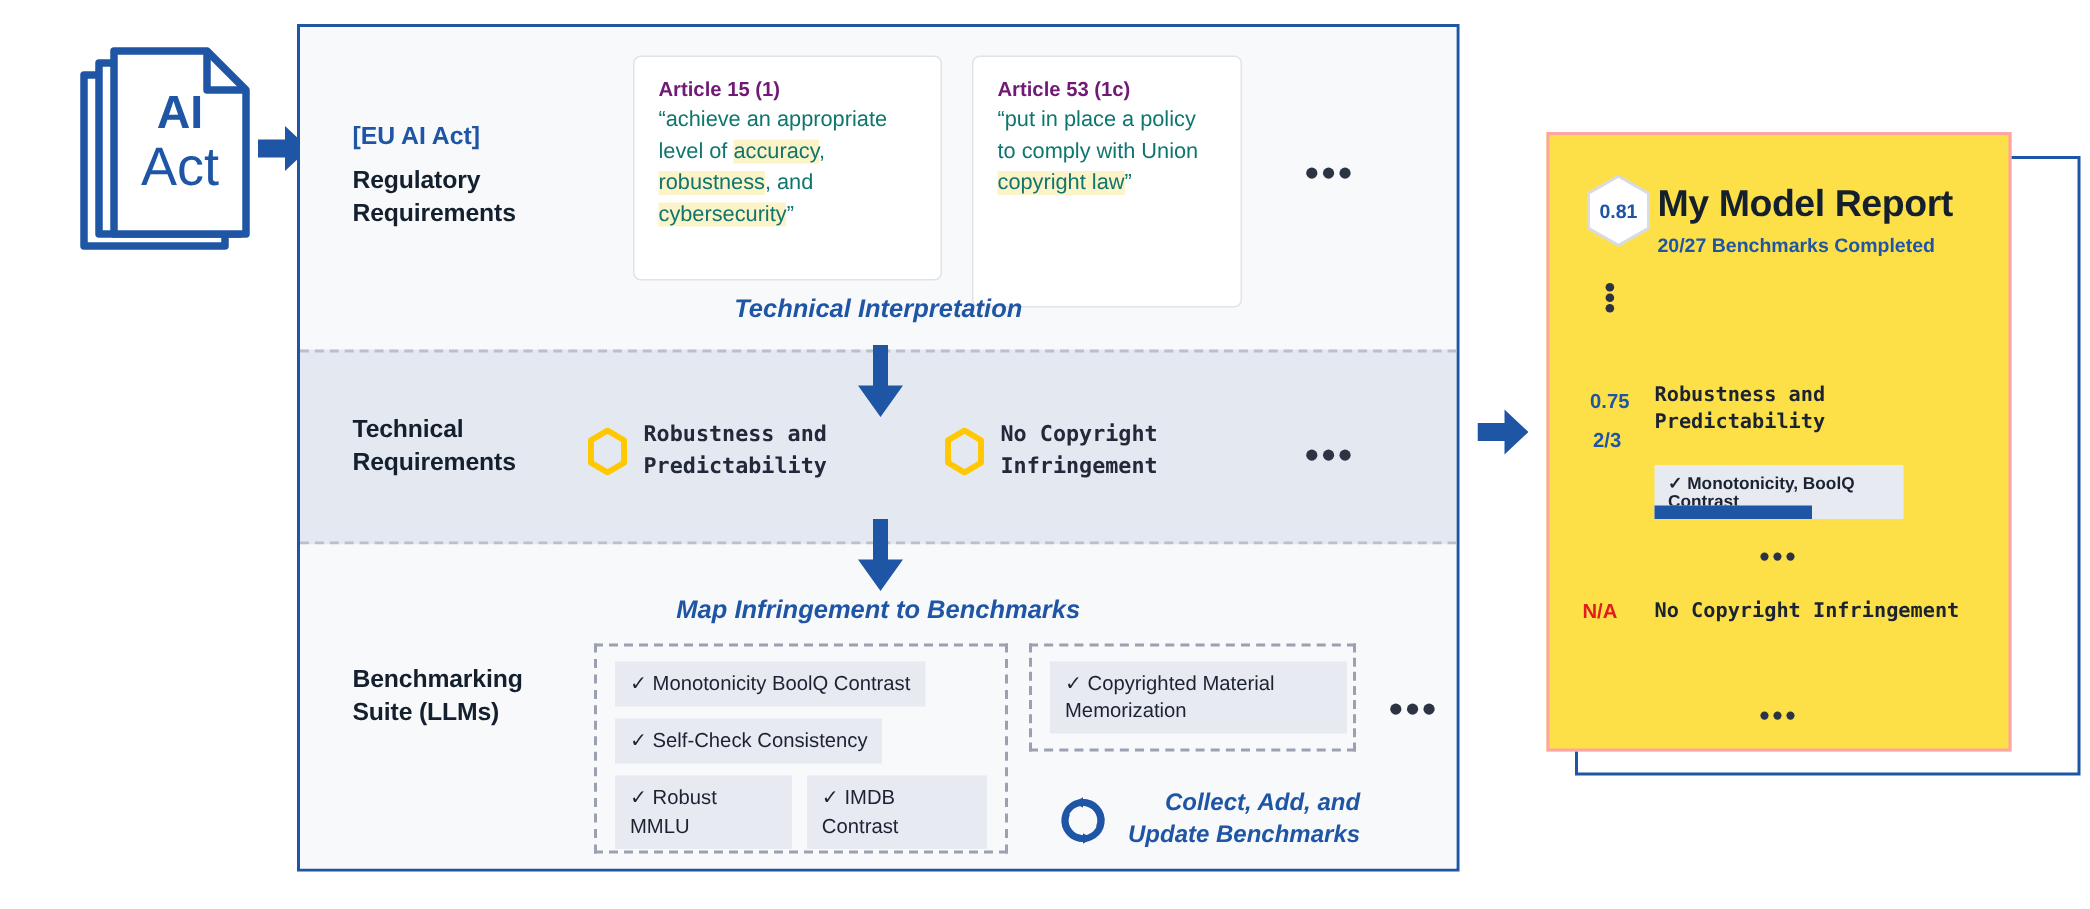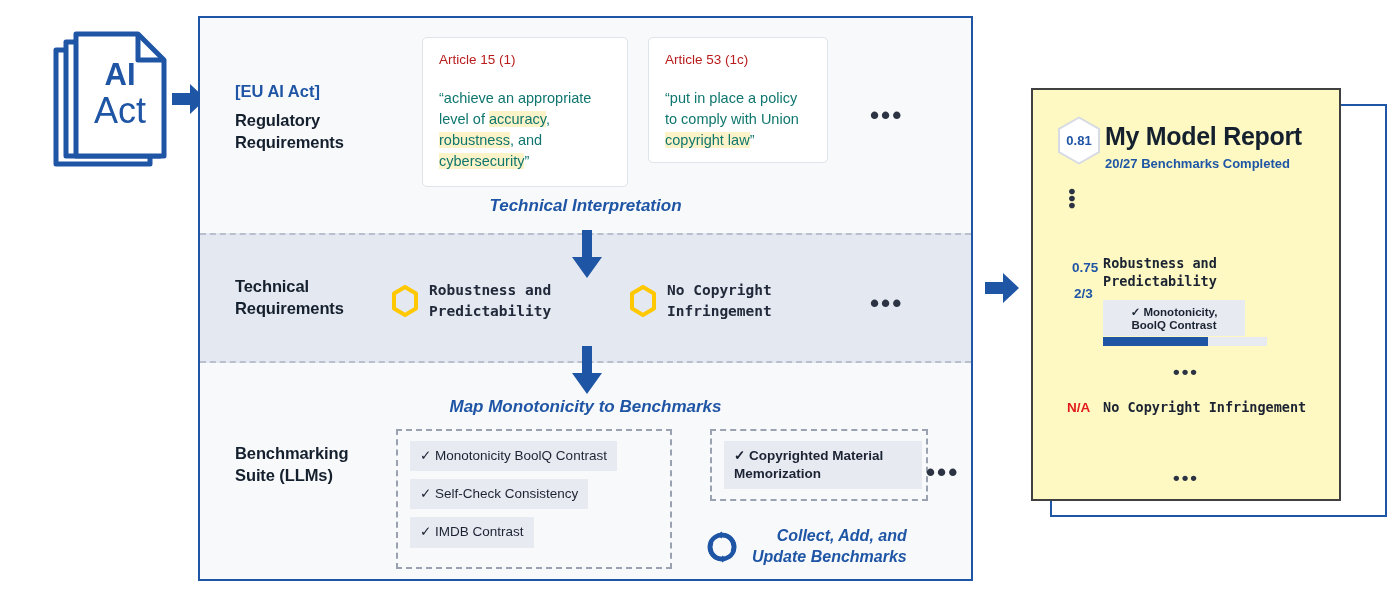--- a/index.html
+++ b/index.html
@@ -80,23 +80,23 @@
   .article-card {
     position: absolute;
     background: #ffffff;
     border: 1px solid #dfe3ea;
     border-radius: 5px;
     padding: 14px 16px 16px 16px;
     box-sizing: border-box;
   }
   .article-title {
     font-size: 13.5px;
-    font-weight: normal;
-    color: #b91c1c;
-    margin-bottom: 21px;
+    font-weight: bold;
+    color: #701a75;
+    margin-bottom: 3px;
   }
   .article-quote {
     font-size: 14.5px;
     line-height: 1.45;
     color: #0f766e;
   }
   .hl { background: #fdf3c8; }
 
   
   .ellipsis-h {
@@ -179,22 +179,22 @@
     border: 2px solid #1f55a5;
     background: #ffffff;
     box-sizing: border-box;
   }
   #report-card {
     position: absolute;
     left: 1031px;
     top: 88px;
     width: 310px;
     height: 413px;
-    border: 2px solid #404040;
-    background: #fef9c3;
+    border: 2px solid #fca5a5;
+    background: #fde047;
     box-sizing: border-box;
     overflow: hidden;
   }
   #report-title {
     position: absolute;
     left: 72px;
     top: 32px;
     font-size: 25px;
     font-weight: bold;
     color: #15202e;
@@ -233,21 +233,20 @@
     color: #2c3444;
     line-height: 0.42;
     letter-spacing: 0;
     writing-mode: vertical-rl;
   }
   .score-col {
     position: absolute;
     font-size: 13.5px;
     font-weight: bold;
     color: #1f55a5;
-    margin-left: 12px;
   }
   .score-col.na { color: #e01c1c; }
   .req-name {
     position: absolute;
     font-family: "DejaVu Sans Mono", monospace;
     font-size: 13.5px;
     line-height: 1.35;
     font-weight: bold;
     color: #1b2332;
     white-space: pre-line;
@@ -309,21 +308,21 @@
 
   <div class="eu-tag" style="left:35px;top:64px;">[EU AI Act]</div>
   <div class="row-label" style="left:35px;top:92px;white-space:pre-line;">Regulatory
 Requirements</div>
 
   <div class="article-card" style="left:222px;top:19px;width:206px;height:150px;">
     <div class="article-title">Article 15 (1)</div>
     <div class="article-quote">“achieve an appropriate level of <span class="hl">accuracy</span>, <span class="hl">robustness</span>, and <span class="hl">cybersecurity</span>”</div>
   </div>
 
-  <div class="article-card" style="left:448px;top:19px;width:180px;height:126px;">
+  <div class="article-card" style="left:448px;top:19px;width:180px;height:168px;">
     <div class="article-title">Article 53 (1c)</div>
     <div class="article-quote">“put in place a policy to comply with Union <span class="hl">copyright law</span>”</div>
   </div>
 
   <div class="ellipsis-h" style="left:670px;top:84px;">•••</div>
 
   <div class="step-label" style="left:0;top:178px;width:100%;text-align:center;">Technical Interpretation</div>
 
   <div class="arrow-down" style="left:372px;top:212px;">
     <svg width="30" height="48" viewBox="0 0 30 48">
@@ -351,34 +350,35 @@
   </div>
 
   <div class="ellipsis-h" style="left:670px;top:272px;">•••</div>
 
   <div class="arrow-down" style="left:372px;top:328px;">
     <svg width="30" height="48" viewBox="0 0 30 48">
         <path d="M10 0 h10 v27 h10 l-15 21 -15 -21 h10 z" fill="#1f55a5"></path>
       </svg>
   </div>
 
-  <div class="step-label" style="left:0;top:379px;width:100%;text-align:center;">Map Monotonicity to Benchmarks</div>
+  <div class="step-label" style="left:0;top:379px;width:100%;text-align:center;">Map Infringement to Benchmarks</div>
 
   <div class="row-label" style="left:35px;top:425px;white-space:pre-line;">Benchmarking
 Suite (LLMs)</div>
 
   <div class="bench-group" style="left:196px;top:411px;width:276px;height:140px;">
     <div><span class="bench-chip">✓ Monotonicity BoolQ Contrast</span></div>
     <div><span class="bench-chip">✓ Self-Check Consistency</span></div>
     <div style="display:flex;gap:10px;">
+      <span class="bench-chip">✓ Robust MMLU</span>
       <span class="bench-chip">✓ IMDB Contrast</span>
     </div>
   </div>
 
-  <div class="bench-group" style="left:510px;top:411px;width:218px;height:72px;font-weight:bold;">
+  <div class="bench-group" style="left:486px;top:411px;width:218px;height:72px;">
     <div><span class="bench-chip" style="width:178px;">✓ Copyrighted Material
 Memorization</span></div>
   </div>
 
   <div class="ellipsis-h" style="left:726px;top:441px;">•••</div>
 
   <div id="collect-note" style="left:505px;top:508px;">
     <svg width="34" height="34" viewBox="0 0 34 34">
       <path d="M17 5 A12 12 0 1 1 6.2 12.2" fill="none" stroke="#1f55a5" stroke-width="4.5" stroke-linecap="butt"></path>
       <path d="M17 29 A12 12 0 1 1 27.8 21.8" fill="none" stroke="#1f55a5" stroke-width="4.5" stroke-linecap="butt"></path>
@@ -410,21 +410,21 @@
 
   <div id="report-title">My Model Report</div>
   <div id="report-subtitle">20/27 Benchmarks Completed</div>
 
   <div class="vdots" style="left:35px;top:98px;">•••</div>
 
   <div class="score-col" style="left:27px;top:170px;">0.75</div>
   <div class="score-col" style="left:29px;top:196px;">2/3</div>
   <div class="req-name" style="left:70px;top:164px;">Robustness and
 Predictability</div>
-  <div class="report-chip" style="left:70px;top:210px;width:142px;text-align:center;">✓ Monotonicity, BoolQ Contrast</div>
+  <div class="report-chip" style="left:70px;top:220px;width:166px;">✓ Monotonicity, BoolQ Contrast</div>
   <div class="progress-track" style="left:70px;top:247px;width:164px;">
     <div class="progress-fill" id="prog-0" style="width: 64%;"></div>
   </div>
   <div class="report-ellipsis" style="left:140px;top:272px;">•••</div>
 
   <div class="score-col na" style="left:22px;top:310px;">N/A</div>
   <div class="req-name" style="left:70px;top:308px;">No Copyright Infringement</div>
   <div class="report-ellipsis" style="left:140px;top:378px;">•••</div>
 
 </div>

